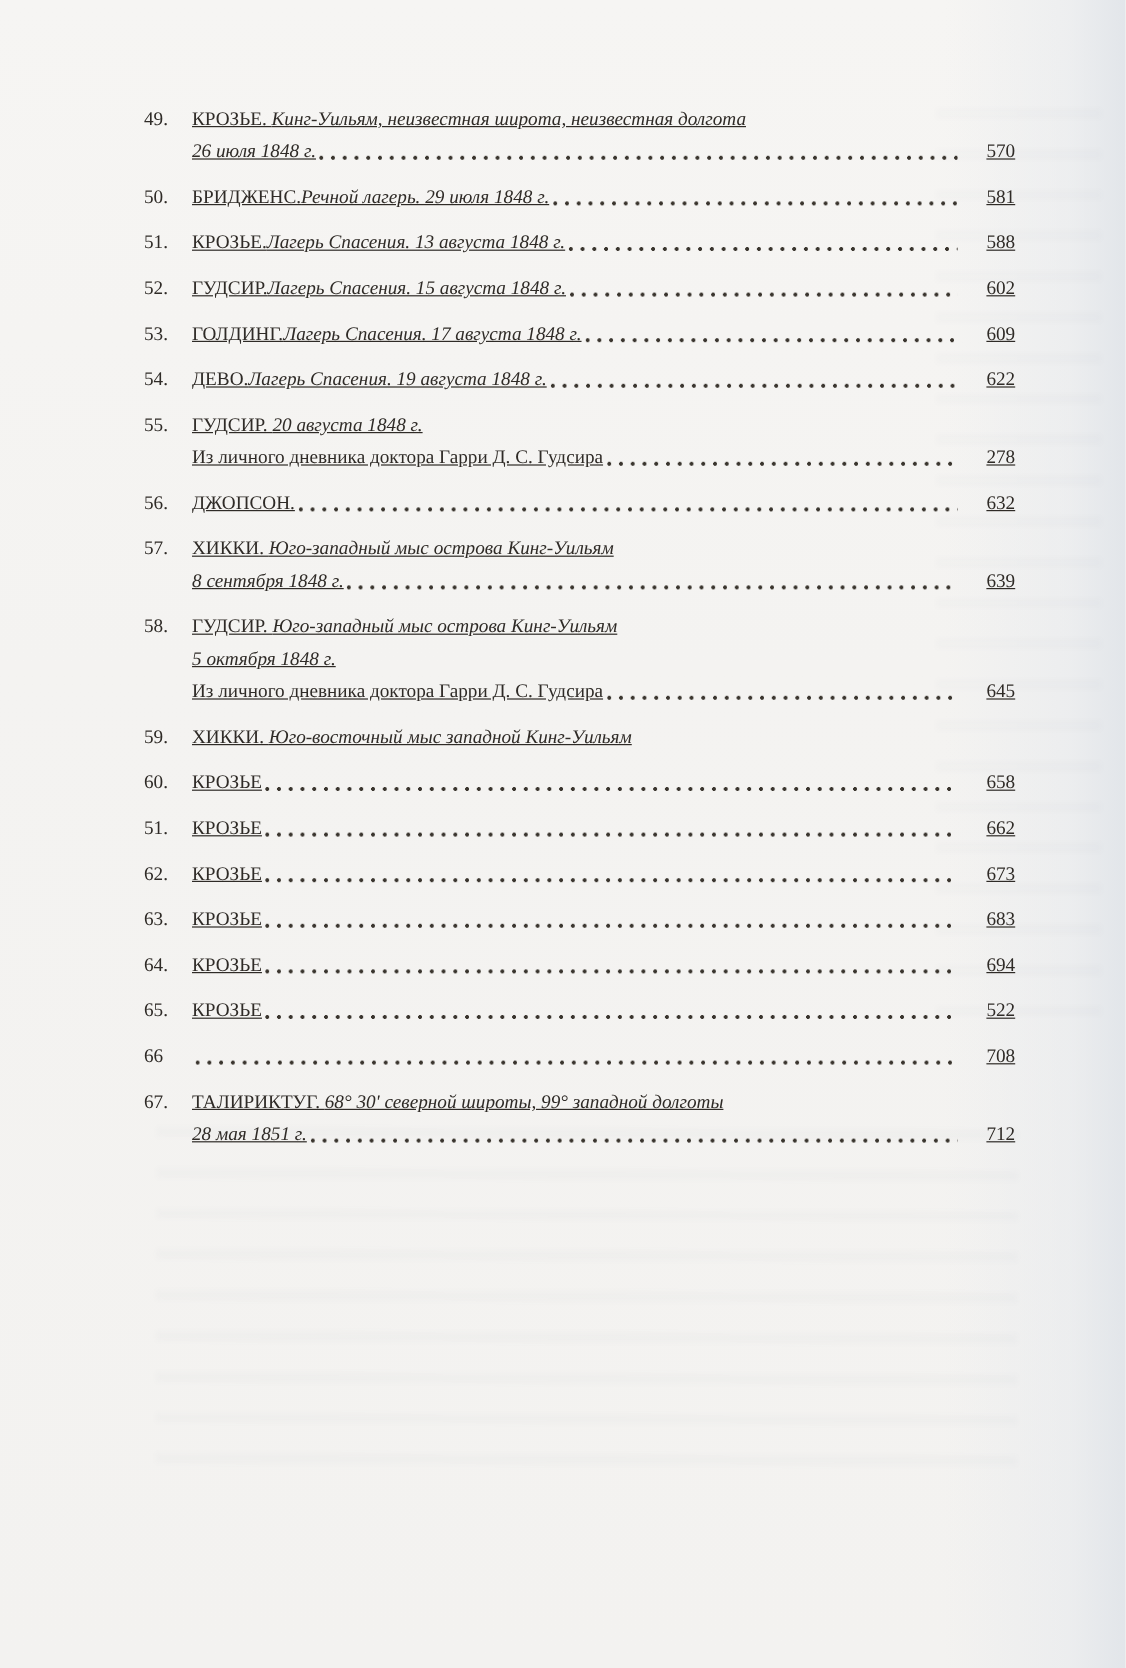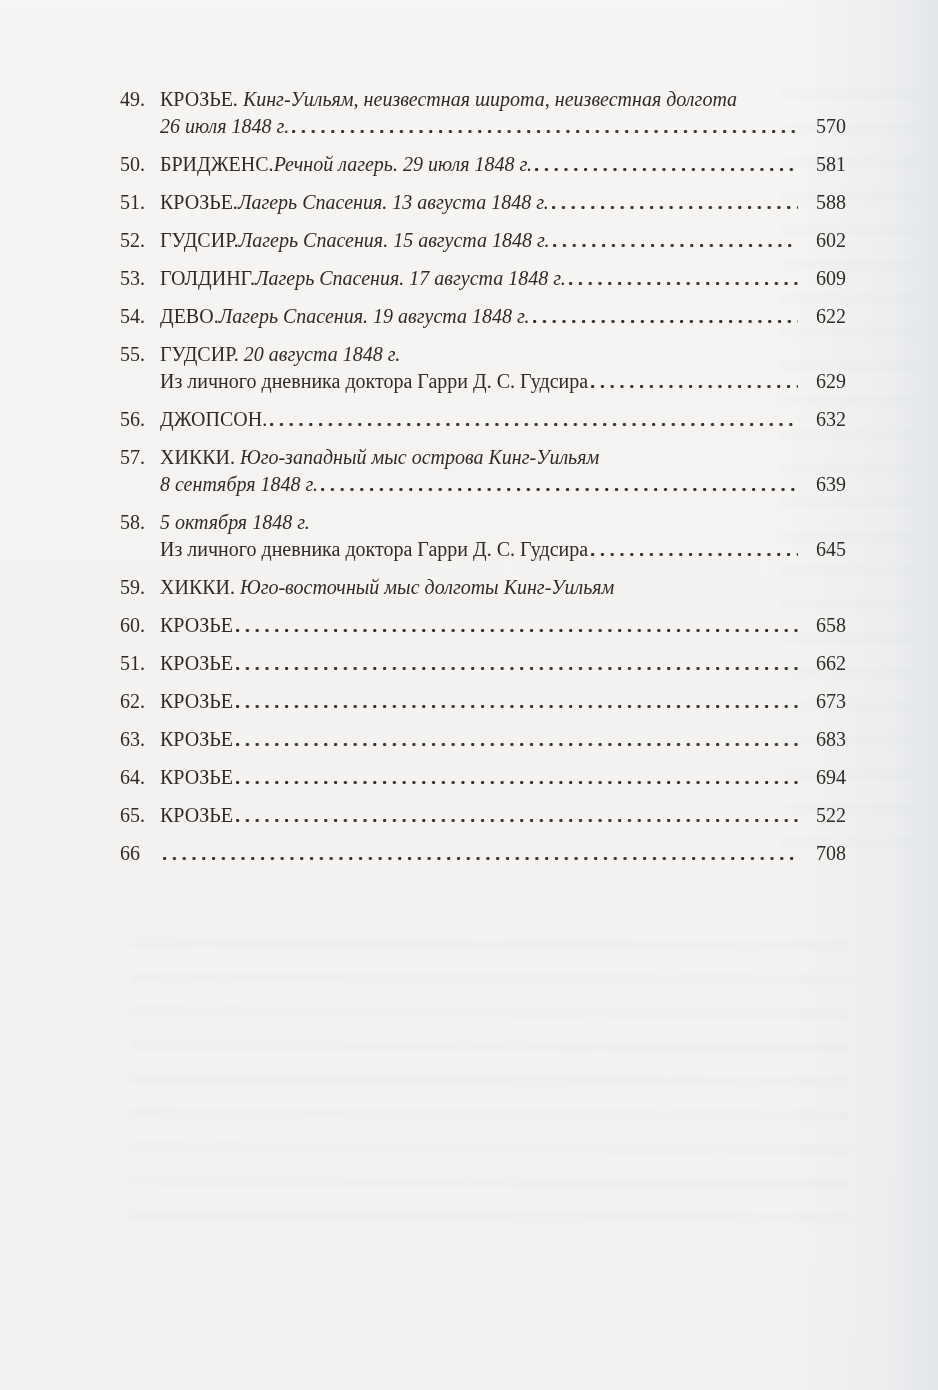--- a/index.html
+++ b/index.html
@@ -39,32 +39,32 @@
   .bleed.b2 { top: 90px; left: 780px; right: 20px; height: 760px; opacity: 0.04; }
   .toc {
     position: absolute;
     left: 120px;
     top: 86px;
     width: 726px;
   }
   .entry {
     display: flex;
     margin-bottom: 11px;
-    font-size: 20px;
+    font-size: 16px;
     line-height: 27px;
   }
   .entry .num {
     flex: 0 0 40px;
     width: 40px;
   }
   .entry .body {
     flex: 1 1 auto;
     min-width: 0;
   }
-  .line { white-space: nowrap; }
+  .line { white-space: nowrap; text-decoration: underline; }
   .line.last {
     display: flex;
     align-items: center;
     white-space: nowrap;
   }
   .line.last .seg { flex: 0 0 auto; }
   .it { font-style: italic; }
   .leader {
     flex: 1 1 auto;
     min-width: 16px;
@@ -155,21 +155,21 @@
           </div>
         </div>
       </div>
       <div class="entry">
         <div class="num">55.</div>
         <div class="body">
           <div class="line"><span class="seg">ГУДСИР. </span><span class="seg it">20 августа 1848 г.</span></div>
           <div class="line last">
             <span class="seg">Из личного дневника доктора Гарри Д. С. Гудсира</span>
             <span class="leader"></span>
-            <span class="pagenum">629</span>
+            <span class="pagenum">278</span>
           </div>
         </div>
       </div>
       <div class="entry">
         <div class="num">56.</div>
         <div class="body">
           <div class="line last">
             <span class="seg">ДЖОПСОН. </span>
             <span class="leader"></span>
             <span class="pagenum">632</span>
@@ -183,32 +183,33 @@
           <div class="line last">
             <span class="seg it">8 сентября 1848 г. </span>
             <span class="leader"></span>
             <span class="pagenum">639</span>
           </div>
         </div>
       </div>
       <div class="entry">
         <div class="num">58.</div>
         <div class="body">
+          <div class="line"><span class="seg">ГУДСИР. </span><span class="seg it">Юго-западный мыс острова Кинг-Уильям</span></div>
           <div class="line"><span class="seg it">5 октября 1848 г.</span></div>
           <div class="line last">
             <span class="seg">Из личного дневника доктора Гарри Д. С. Гудсира</span>
             <span class="leader"></span>
             <span class="pagenum">645</span>
           </div>
         </div>
       </div>
       <div class="entry">
         <div class="num">59.</div>
         <div class="body">
-          <div class="line"><span class="seg">ХИККИ. </span><span class="seg it">Юго-восточный мыс долготы Кинг-Уильям</span></div>
+          <div class="line"><span class="seg">ХИККИ. </span><span class="seg it">Юго-восточный мыс западной Кинг-Уильям</span></div>
         </div>
       </div>
       <div class="entry">
         <div class="num">60.</div>
         <div class="body">
           <div class="line last">
             <span class="seg">КРОЗЬЕ</span>
             <span class="leader"></span>
             <span class="pagenum">658</span>
           </div>
@@ -263,17 +264,28 @@
             <span class="pagenum">522</span>
           </div>
         </div>
       </div>
       <div class="entry">
         <div class="num">66</div>
         <div class="body">
           <div class="line last">
             <span class="leader"></span>
             <span class="pagenum">708</span>
+          </div>
+        </div>
+      </div>
+      <div class="entry">
+        <div class="num">67.</div>
+        <div class="body">
+          <div class="line"><span class="seg">ТАЛИРИКТУГ. </span><span class="seg it">68° 30' северной широты, 99° западной долготы</span></div>
+          <div class="line last">
+            <span class="seg it">28 мая 1851 г. </span>
+            <span class="leader"></span>
+            <span class="pagenum">712</span>
           </div>
         </div>
       </div>
     </div>
 </div>
 
 </body></html>

